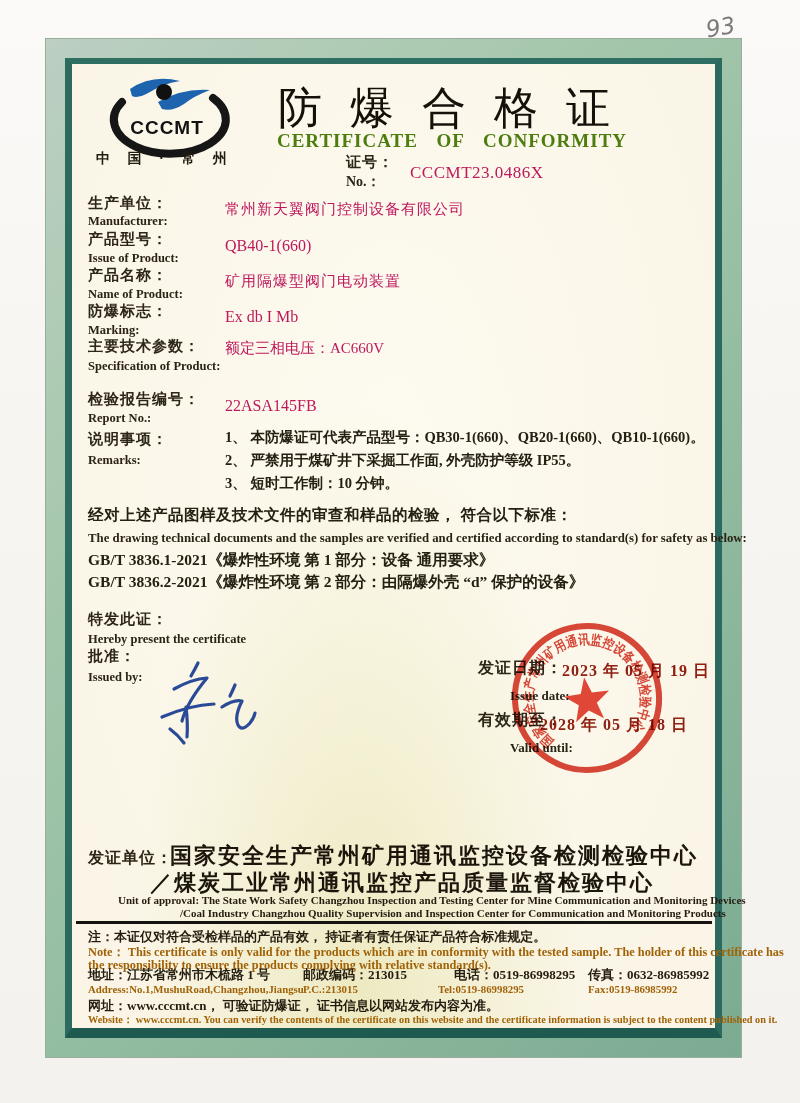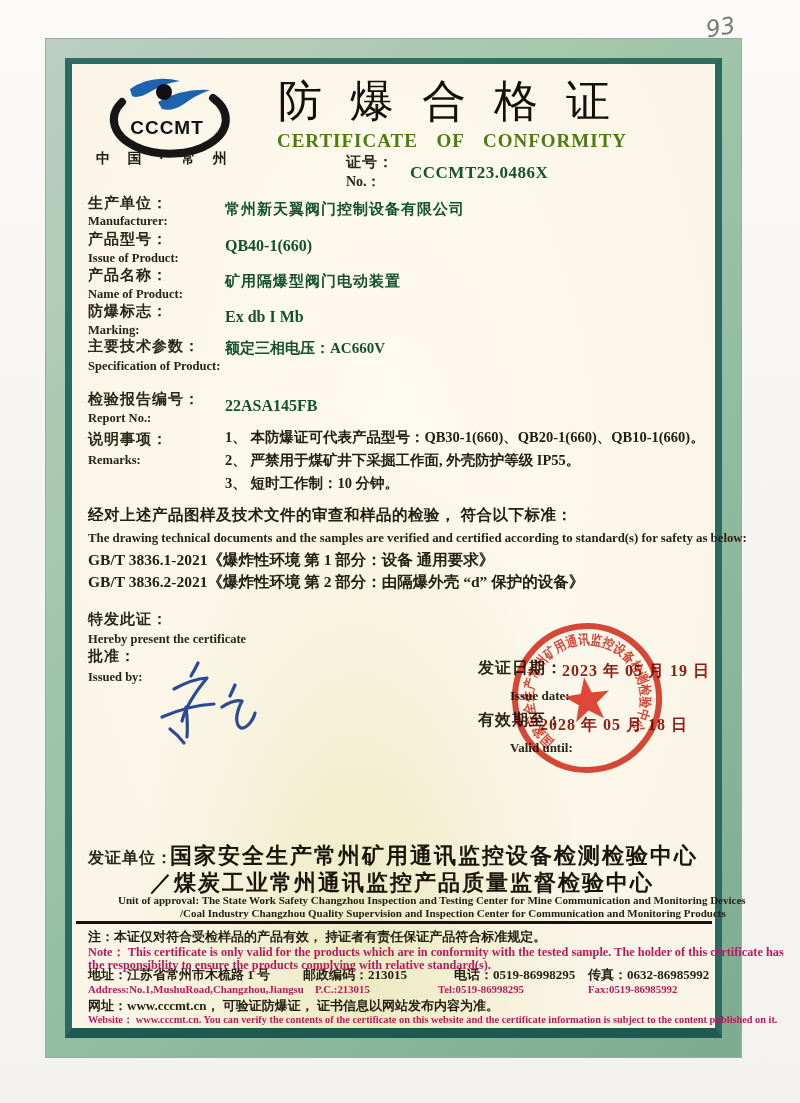--- a/index.html
+++ b/index.html
@@ -19,39 +19,39 @@
     width:100%;height:100%;box-sizing:border-box;
     border-style:solid;border-color:#2f6e63 #2c6a5f #1f5a50 #2c6a5f;
     border-width:6px 7px 10px 7px;
     background:
       radial-gradient(ellipse at 45% 97%, rgba(214,214,130,0.38), rgba(214,214,130,0) 45%),
       radial-gradient(ellipse at 50% 40%, #fdfaf0, #faf5e6 85%);
   }
   
   .zh-label{font-family:"Liberation Serif",serif;font-weight:bold;font-size:15px;color:#2e2718;letter-spacing:1px;white-space:nowrap;}
   .en-label{font-family:"Liberation Serif",serif;font-weight:bold;font-size:12.5px;color:#2b2416;white-space:nowrap;}
-  .value{font-family:"Liberation Serif",serif;font-weight:bold;font-size:15px;color:#14532d;white-space:nowrap;}
+  .value{font-family:"Liberation Serif",serif;font-weight:normal;font-size:15px;color:#be185d;white-space:nowrap;}
   .zh-text{font-family:"Liberation Serif",serif;font-weight:bold;font-size:14.5px;color:#262012;white-space:nowrap;}
   .page-title{
     font-family:"Liberation Serif",serif;font-size:44px;color:#16100a;
     letter-spacing:28px;white-space:nowrap;font-weight:500;
   }
   .page-subtitle{
     font-family:"Liberation Serif",serif;font-weight:bold;font-size:19px;color:#4d7c0f;
     letter-spacing:1px;word-spacing:13px;white-space:nowrap;
   }
   .corner-note{
     font-family:"DejaVu Sans",sans-serif;font-size:23px;color:#7a7a7a;
     transform:rotate(-10deg);font-style:italic;
   }
   .date-red{font-family:"Liberation Serif",serif;font-weight:bold;font-size:16px;color:#8f2012;letter-spacing:1px;white-space:nowrap;}
   .unit-big{font-family:"Liberation Serif",serif;font-weight:bold;font-size:22px;color:#1c150b;letter-spacing:2px;white-space:nowrap;}
   .unit-en{font-family:"Liberation Serif",serif;font-weight:bold;font-size:11px;color:#241d10;white-space:nowrap;}
   .foot-zh{font-family:"Liberation Serif",serif;font-weight:bold;font-size:13px;color:#241d10;white-space:nowrap;}
-  .foot-en{font-family:"Liberation Serif",serif;font-weight:bold;font-size:11.5px;color:#be185d;white-space:nowrap;}
+  .foot-en{font-family:"Liberation Serif",serif;font-weight:bold;font-size:11.5px;color:#a16207;white-space:nowrap;}
   .rule{position:absolute;background:#151310;}
   .logo-cn{font-family:"Liberation Serif",serif;font-weight:bold;font-size:14px;color:#221b10;letter-spacing:7px;white-space:nowrap;}
 </style>
 </head>
 <body>
 
 <div class="abs corner-note" style="left:706px;top:14px;">93</div>
 
 <div class="frame-outer">
   <div class="frame-inner"></div>
@@ -61,21 +61,21 @@
   <svg width="150" height="84" viewBox="0 0 150 84">
     <path d="M 30,26 A 56,34 0 1 0 121,22" fill="none" stroke="#161616" stroke-width="8" stroke-linecap="round"></path>
     <path d="M 38,13 Q 60,-2 88,5 Q 70,8 58,16 Q 46,23 40,20 Z" fill="#1e63ae"></path>
     <path d="M 66,26 Q 90,12 118,14 Q 102,20 92,28 Q 80,36 70,33 Z" fill="#1e63ae"></path>
     <circle cx="72" cy="16" r="8" fill="#111"></circle>
     <text x="75" y="58" text-anchor="middle" font-family="Liberation Sans, sans-serif" font-weight="bold" font-size="19" fill="#111" letter-spacing="1">CCCMT</text>
   </svg>
 </div>
 <div class="abs logo-cn" style="left:96px;top:150px;">中 国 · 常 州</div>
 
-<div class="abs page-title" style="left:278px;top:72px;">防爆合格证</div>
+<div class="abs page-title" style="left:278px;top:79px;">防爆合格证</div>
 <div class="abs page-subtitle" style="left:252px;top:130px;width:400px;text-align:center;">CERTIFICATE  OF  CONFORMITY</div>
 
 <div class="abs zh-label" style="left:346px;top:153px;">证号：</div>
 <div class="abs en-label" style="left:346px;top:173px;font-size:14px;">No.：</div>
 <div class="abs value" style="left:410px;top:163px;font-size:17px;letter-spacing:0.5px;">CCCMT23.0486X</div>
 
 <div class="abs zh-label" style="left:88px;top:194px;">生产单位：</div>
 <div class="abs en-label" style="left:88px;top:214px;">Manufacturer:</div>
 <div class="abs value" style="left:225px;top:200px;letter-spacing:1px;text-align:center;">常州新天翼阀门控制设备有限公司</div>
 
@@ -158,18 +158,18 @@
 <div class="abs foot-zh" style="left:88px;top:928px;">注：本证仅对符合受检样品的产品有效， 持证者有责任保证产品符合标准规定。</div>
 <div class="abs foot-en" style="left:88px;top:944px;font-size:12.3px;">Note： This certificate is only valid for the products which are in conformity with the tested sample. The holder of this certificate has</div>
 <div class="abs foot-en" style="left:88px;top:958px;font-size:12.3px;">the responsibility to ensure the products complying with relative standard(s).</div>
 
 <div class="abs foot-zh" style="left:88px;top:966px;">地址：江苏省常州市木梳路 1 号</div>
 <div class="abs foot-zh" style="left:303px;top:966px;">邮政编码：213015</div>
 <div class="abs foot-zh" style="left:438px;top:966px;padding-left:16px;">电话：0519-86998295</div>
 <div class="abs foot-zh" style="left:588px;top:966px;">传真：0632-86985992</div>
 
 <div class="abs foot-en" style="left:88px;top:983px;font-size:10.8px;">Address:No.1,MushuRoad,Changzhou,Jiangsu</div>
-<div class="abs foot-en" style="left:303px;top:983px;font-size:10.8px;margin-left:12px;">P.C.:213015</div>
+<div class="abs foot-en" style="left:303px;top:983px;font-size:10.8px;">P.C.:213015</div>
 <div class="abs foot-en" style="left:438px;top:983px;font-size:10.8px;">Tel:0519-86998295</div>
 <div class="abs foot-en" style="left:588px;top:983px;font-size:10.8px;">Fax:0519-86985992</div>
 
 <div class="abs foot-zh" style="left:88px;top:997px;">网址：www.cccmt.cn， 可验证防爆证， 证书信息以网站发布内容为准。</div>
 <div class="abs foot-en" style="left:88px;top:1013px;font-size:10.3px;">Website： www.cccmt.cn. You can verify the contents of the certificate on this website and the certificate information is subject to the content published on it.</div>
 
 </body></html>

